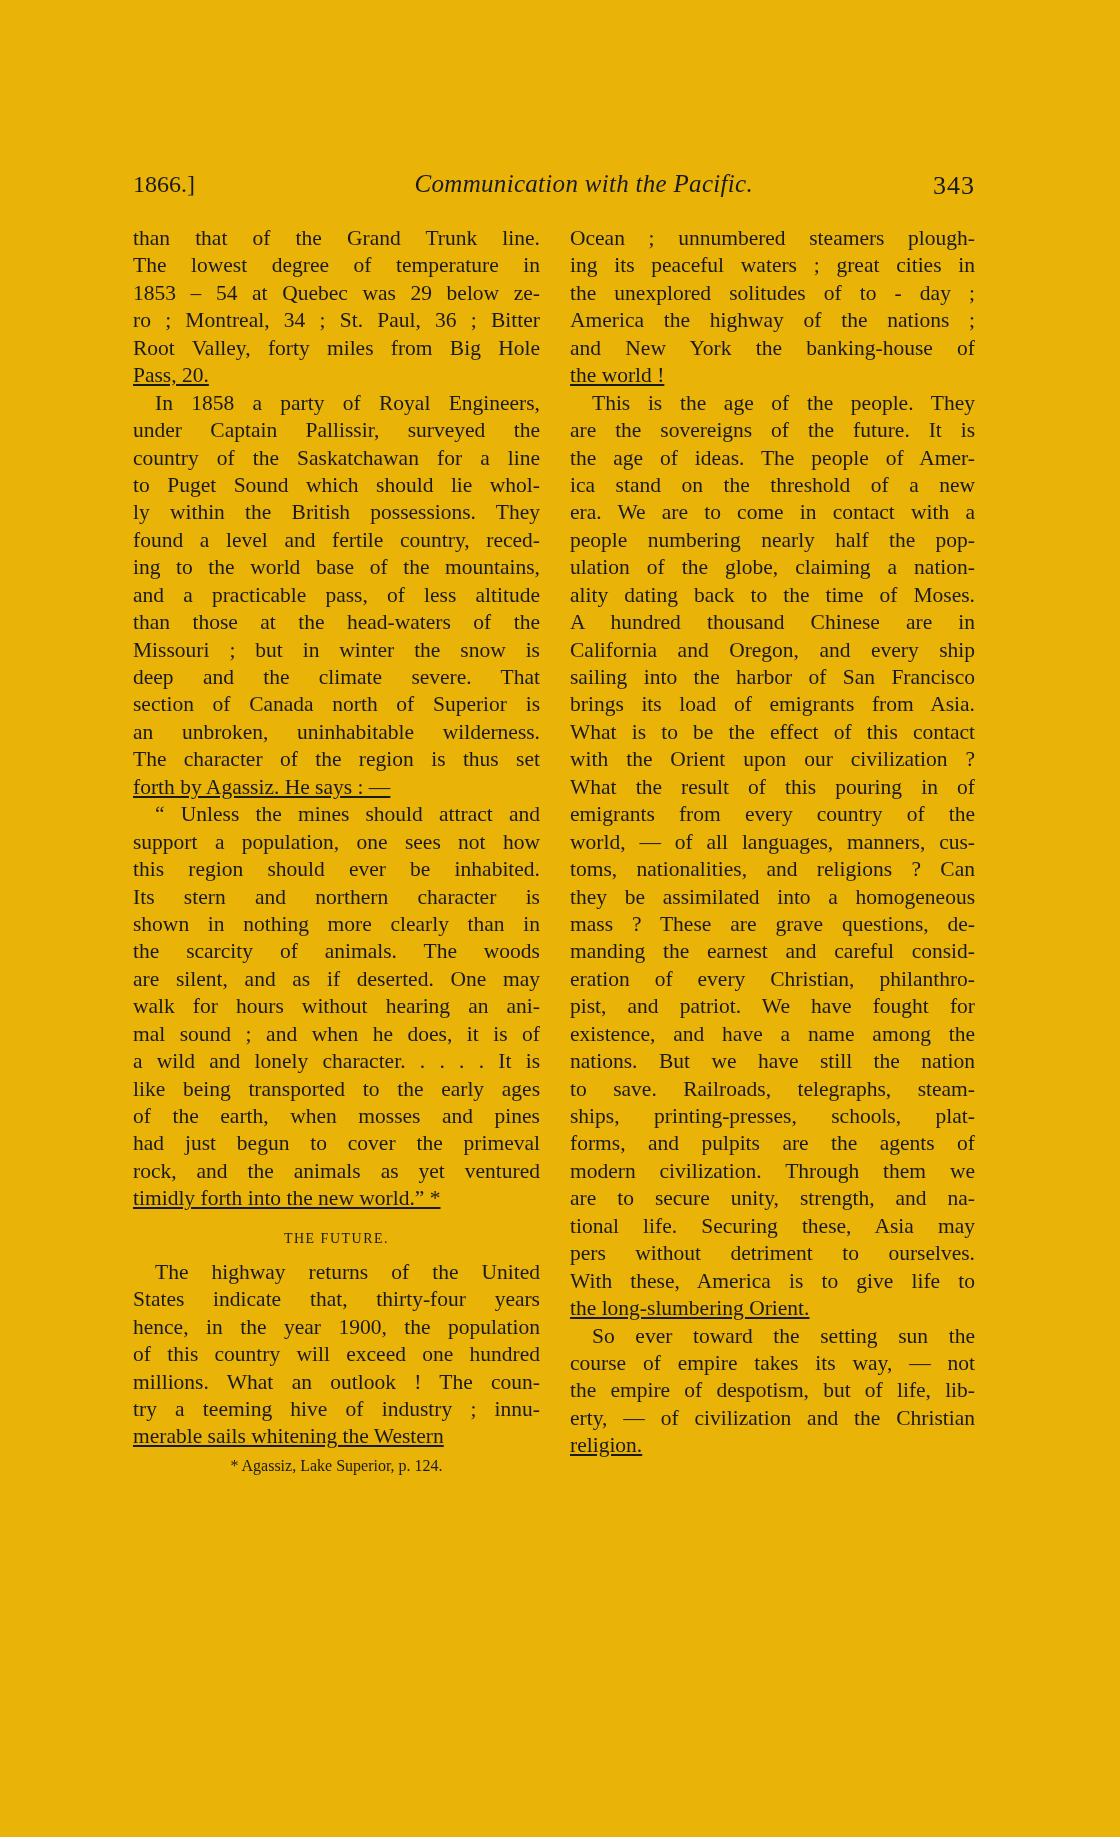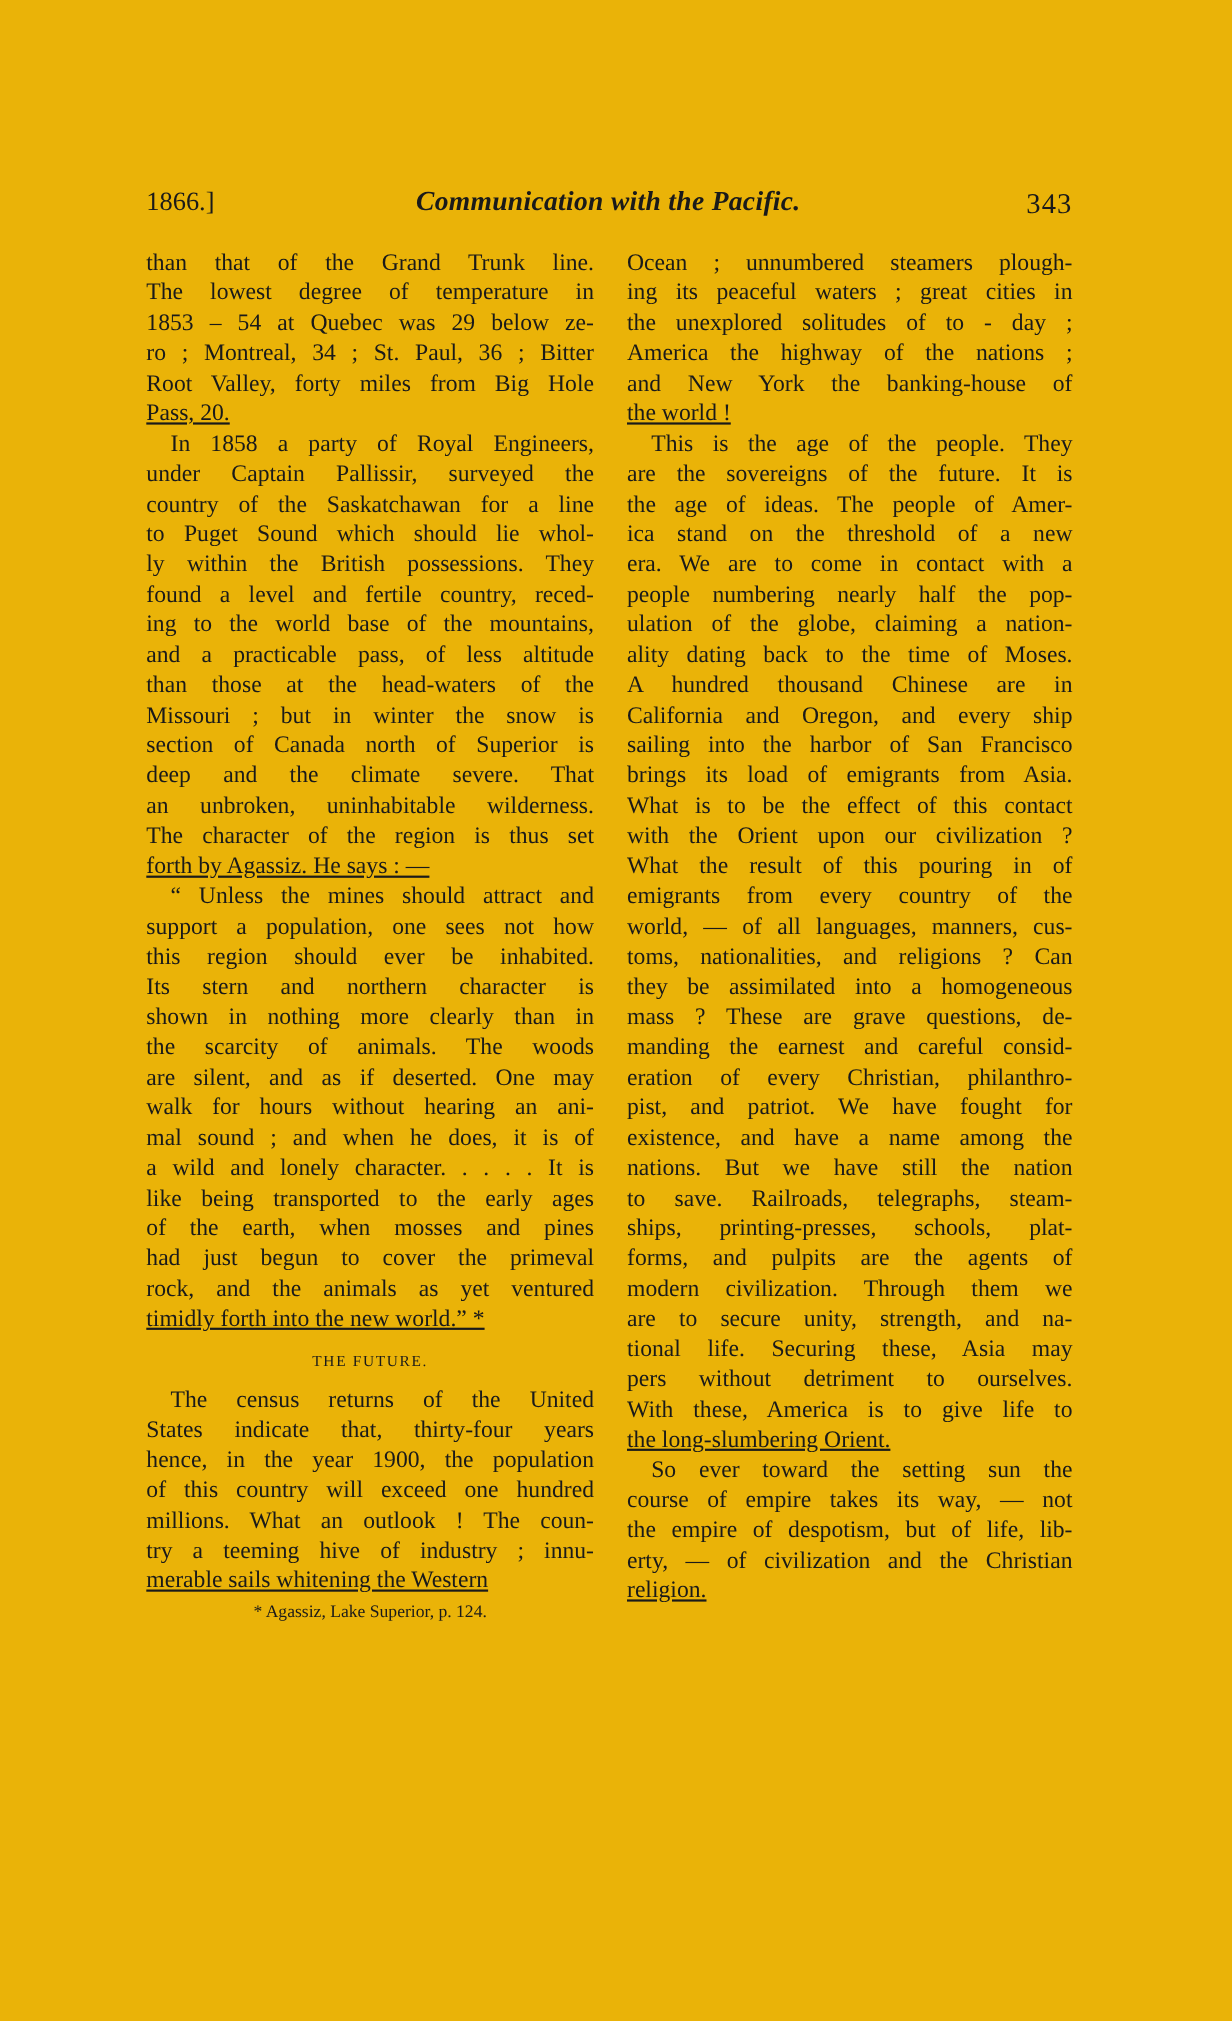--- a/index.html
+++ b/index.html
@@ -35,26 +35,25 @@
     left: 0;
     top: 0;
     font-size: 24px;
     line-height: 32px;
   }
   .rh-title {
     position: absolute;
     left: 220px;
     top: 0;
     width: 400px;
-    text-align: center;
+    text-align: right;
     font-style: italic;
     font-size: 25px;
     line-height: 32px;
     letter-spacing: 0.3px;
-    font-weight: bold;
   }
   .rh-page {
     position: absolute;
     right: 0;
     top: 2px;
     font-size: 26px;
     line-height: 32px;
     letter-spacing: 1px;
   }
   .column {
@@ -124,22 +123,22 @@
         <span class="line indent">In 1858 a party of Royal Engineers,</span>
         <span class="line">under Captain Pallissir, surveyed the</span>
         <span class="line">country of the Saskatchawan for a line</span>
         <span class="line">to Puget Sound which should lie whol-</span>
         <span class="line">ly within the British possessions. They</span>
         <span class="line">found a level and fertile country, reced-</span>
         <span class="line">ing to the world base of the mountains,</span>
         <span class="line">and a practicable pass, of less altitude</span>
         <span class="line">than those at the head-waters of the</span>
         <span class="line">Missouri ; but in winter the snow is</span>
+        <span class="line">deep and the climate severe. That</span>
         <span class="line">section of Canada north of Superior is</span>
-        <span class="line">deep and the climate severe. That</span>
         <span class="line">an unbroken, uninhabitable wilderness.</span>
         <span class="line">The character of the region is thus set</span>
         <span class="line last">forth by Agassiz. He says : —</span>
       </div>
       <div>
         <span class="line indent">“ Unless the mines should attract and</span>
         <span class="line">support a population, one sees not how</span>
         <span class="line">this region should ever be inhabited.</span>
         <span class="line">Its stern and northern character is</span>
         <span class="line">shown in nothing more clearly than in</span>
@@ -149,21 +148,21 @@
         <span class="line">mal sound ; and when he does, it is of</span>
         <span class="line">a wild and lonely character. . . . . It is</span>
         <span class="line">like being transported to the early ages</span>
         <span class="line">of the earth, when mosses and pines</span>
         <span class="line">had just begun to cover the primeval</span>
         <span class="line">rock, and the animals as yet ventured</span>
         <span class="line last">timidly forth into the new world.” *</span>
       </div>
       <div class="section-heading">THE FUTURE.</div>
       <div>
-        <span class="line indent">The census returns of the United</span>
+        <span class="line indent">The highway returns of the United</span>
         <span class="line">States indicate that, thirty-four years</span>
         <span class="line">hence, in the year 1900, the population</span>
         <span class="line">of this country will exceed one hundred</span>
         <span class="line">millions. What an outlook ! The coun-</span>
         <span class="line">try a teeming hive of industry ; innu-</span>
         <span class="line last">merable sails whitening the Western</span>
       </div>
       <div class="footnote">* Agassiz, Lake Superior, p. 124.</div>
     </div>
   <div class="column col-right" id="col-right">

